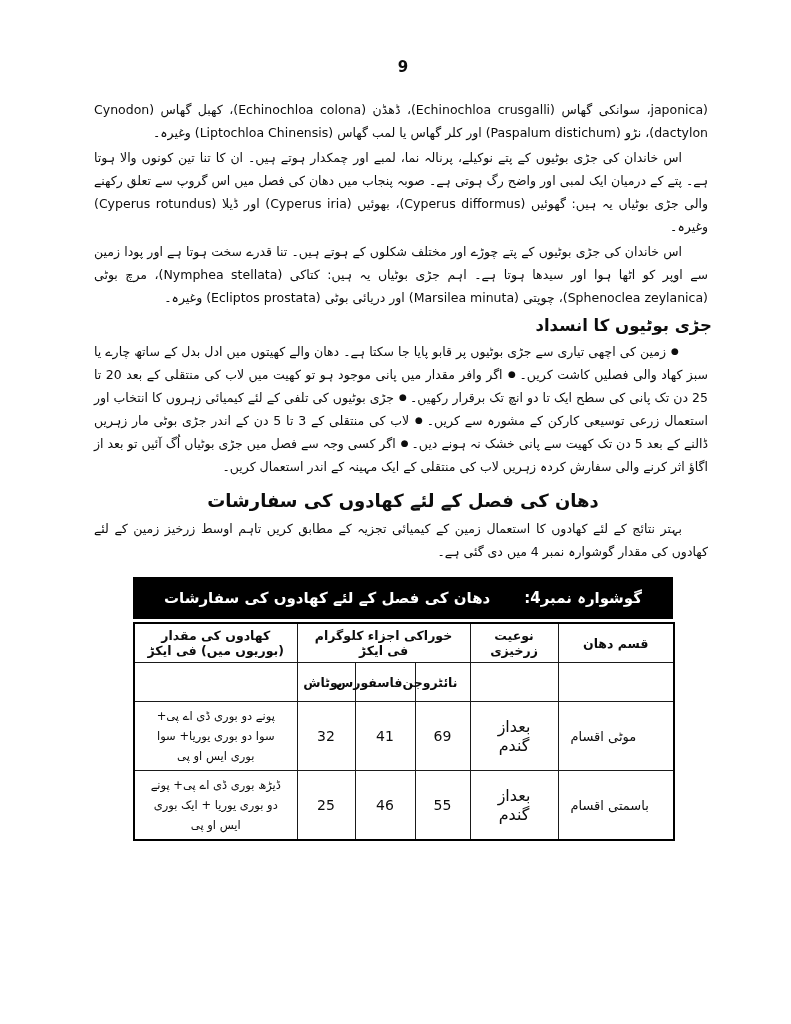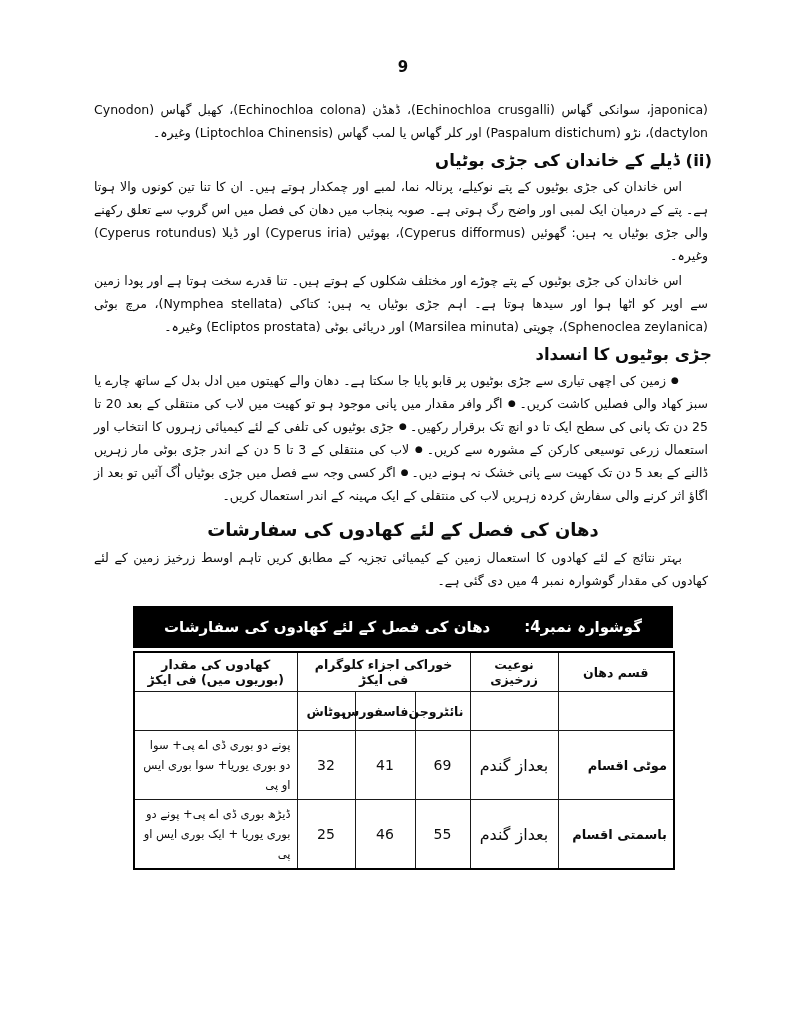--- a/index.html
+++ b/index.html
@@ -73,47 +73,47 @@
   table.ftable{
     direction:rtl;
     width:540px;
     border-collapse:collapse;
     table-layout:fixed;
     margin-top:3px;
     border:2px solid #000;
   }
   table.ftable td{
     border:1.5px solid #1a1a1a;
-    padding:4px 6px;
+    padding:4px 12px;
     vertical-align:middle;
   }
   td.hcell{
     font-weight:bold;
     font-size:12.5px;
     text-align:center;
     height:26px;
   }
   td.sub{ height:30px; }
   td.typecell{
-    font-weight:bold;
+    font-weight:normal;
     font-size:13px;
-    text-align:right;
+    text-align:left;
   }
   td.fertcell{
     font-size:16px;
     text-align:center;
   }
   td.numcell{
     font-family:"DejaVu Sans",sans-serif;
     font-size:14px;
     text-align:center;
   }
   td.qtycell{
     font-size:11.5px;
-    text-align:right;
+    text-align:center;
     line-height:20px;
     height:58px;
     margin-top:45px;
   }
   col.c-type{width:116px;}
   col.c-fert{width:88px;}
   col.c-n{width:55px;}
   col.c-p{width:60px;}
   col.c-k{width:58px;}
   col.c-qty{width:163px;}
@@ -121,21 +121,20 @@
 </head>
 <body>
 
 <div class="sheet">
   <div class="content">
 
     <div class="page-number">9</div>
 
     <p class="body-text" dir="rtl">(japonica، سوانکی گھاس (Echinochloa crusgalli)، ڈھڈن (Echinochloa colona)، کھبل گھاس (Cynodon dactylon)، نڑو (Paspalum distichum) اور کلر گھاس یا لمب گھاس (Liptochloa Chinensis) وغیرہ۔</p>
 
-    <h2 class="sec-heading">(ii) ڈیلے کے خاندان کی جڑی بوٹیاں</h2>
     <p class="body-text indent" dir="rtl">اس خاندان کی جڑی بوٹیوں کے پتے نوکیلے، پرنالہ نما، لمبے اور چمکدار ہوتے ہیں۔ ان کا تنا تین کونوں والا ہوتا ہے۔ پتے کے درمیان ایک لمبی اور واضح رگ ہوتی ہے۔ صوبہ پنجاب میں دھان کی فصل میں اس گروپ سے تعلق رکھنے والی جڑی بوٹیاں یہ ہیں: گھوئیں (Cyperus difformus)، بھوئیں (Cyperus iria) اور ڈیلا (Cyperus rotundus) وغیرہ۔</p>
 
     <p class="body-text indent" dir="rtl">اس خاندان کی جڑی بوٹیوں کے پتے چوڑے اور مختلف شکلوں کے ہوتے ہیں۔ تنا قدرے سخت ہوتا ہے اور پودا زمین سے اوپر کو اٹھا ہوا اور سیدھا ہوتا ہے۔ اہم جڑی بوٹیاں یہ ہیں: کتاکی (Nymphea stellata)، مرچ بوٹی (Sphenoclea zeylanica)، چوپتی (Marsilea minuta) اور دریائی بوٹی (Ecliptos prostata) وغیرہ۔</p>
 
     <h2 class="sec-heading">جڑی بوٹیوں کا انسداد</h2>
 
     <p class="body-text indent" dir="rtl"><span class="bullet-item"><span class="blt">●</span><span>زمین کی اچھی تیاری سے جڑی بوٹیوں پر قابو پایا جا سکتا ہے۔ دھان والے کھیتوں میں ادل بدل کے ساتھ چارے یا سبز کھاد والی فصلیں کاشت کریں۔</span></span><span class="bullet-item"><span class="blt">●</span><span>اگر وافر مقدار میں پانی موجود ہو تو کھیت میں لاب کی منتقلی کے بعد 20 تا 25 دن تک پانی کی سطح ایک تا دو انچ تک برقرار رکھیں۔</span></span><span class="bullet-item"><span class="blt">●</span><span>جڑی بوٹیوں کی تلفی کے لئے کیمیائی زہروں کا انتخاب اور استعمال زرعی توسیعی کارکن کے مشورہ سے کریں۔</span></span><span class="bullet-item"><span class="blt">●</span><span>لاب کی منتقلی کے 3 تا 5 دن کے اندر جڑی بوٹی مار زہریں ڈالنے کے بعد 5 دن تک کھیت سے پانی خشک نہ ہونے دیں۔</span></span><span class="bullet-item"><span class="blt">●</span><span>اگر کسی وجہ سے فصل میں جڑی بوٹیاں اُگ آئیں تو بعد از اگاؤ اثر کرنے والی سفارش کردہ زہریں لاب کی منتقلی کے ایک مہینہ کے اندر استعمال کریں۔</span></span></p>
 
     <h2 class="center-heading">دھان کی فصل کے لئے کھادوں کی سفارشات</h2>
     <p class="body-text indent" dir="rtl">بہتر نتائج کے لئے کھادوں کا استعمال زمین کے کیمیائی تجزیہ کے مطابق کریں تاہم اوسط زرخیز زمین کے لئے کھادوں کی مقدار گوشوارہ نمبر 4 میں دی گئی ہے۔</p>

